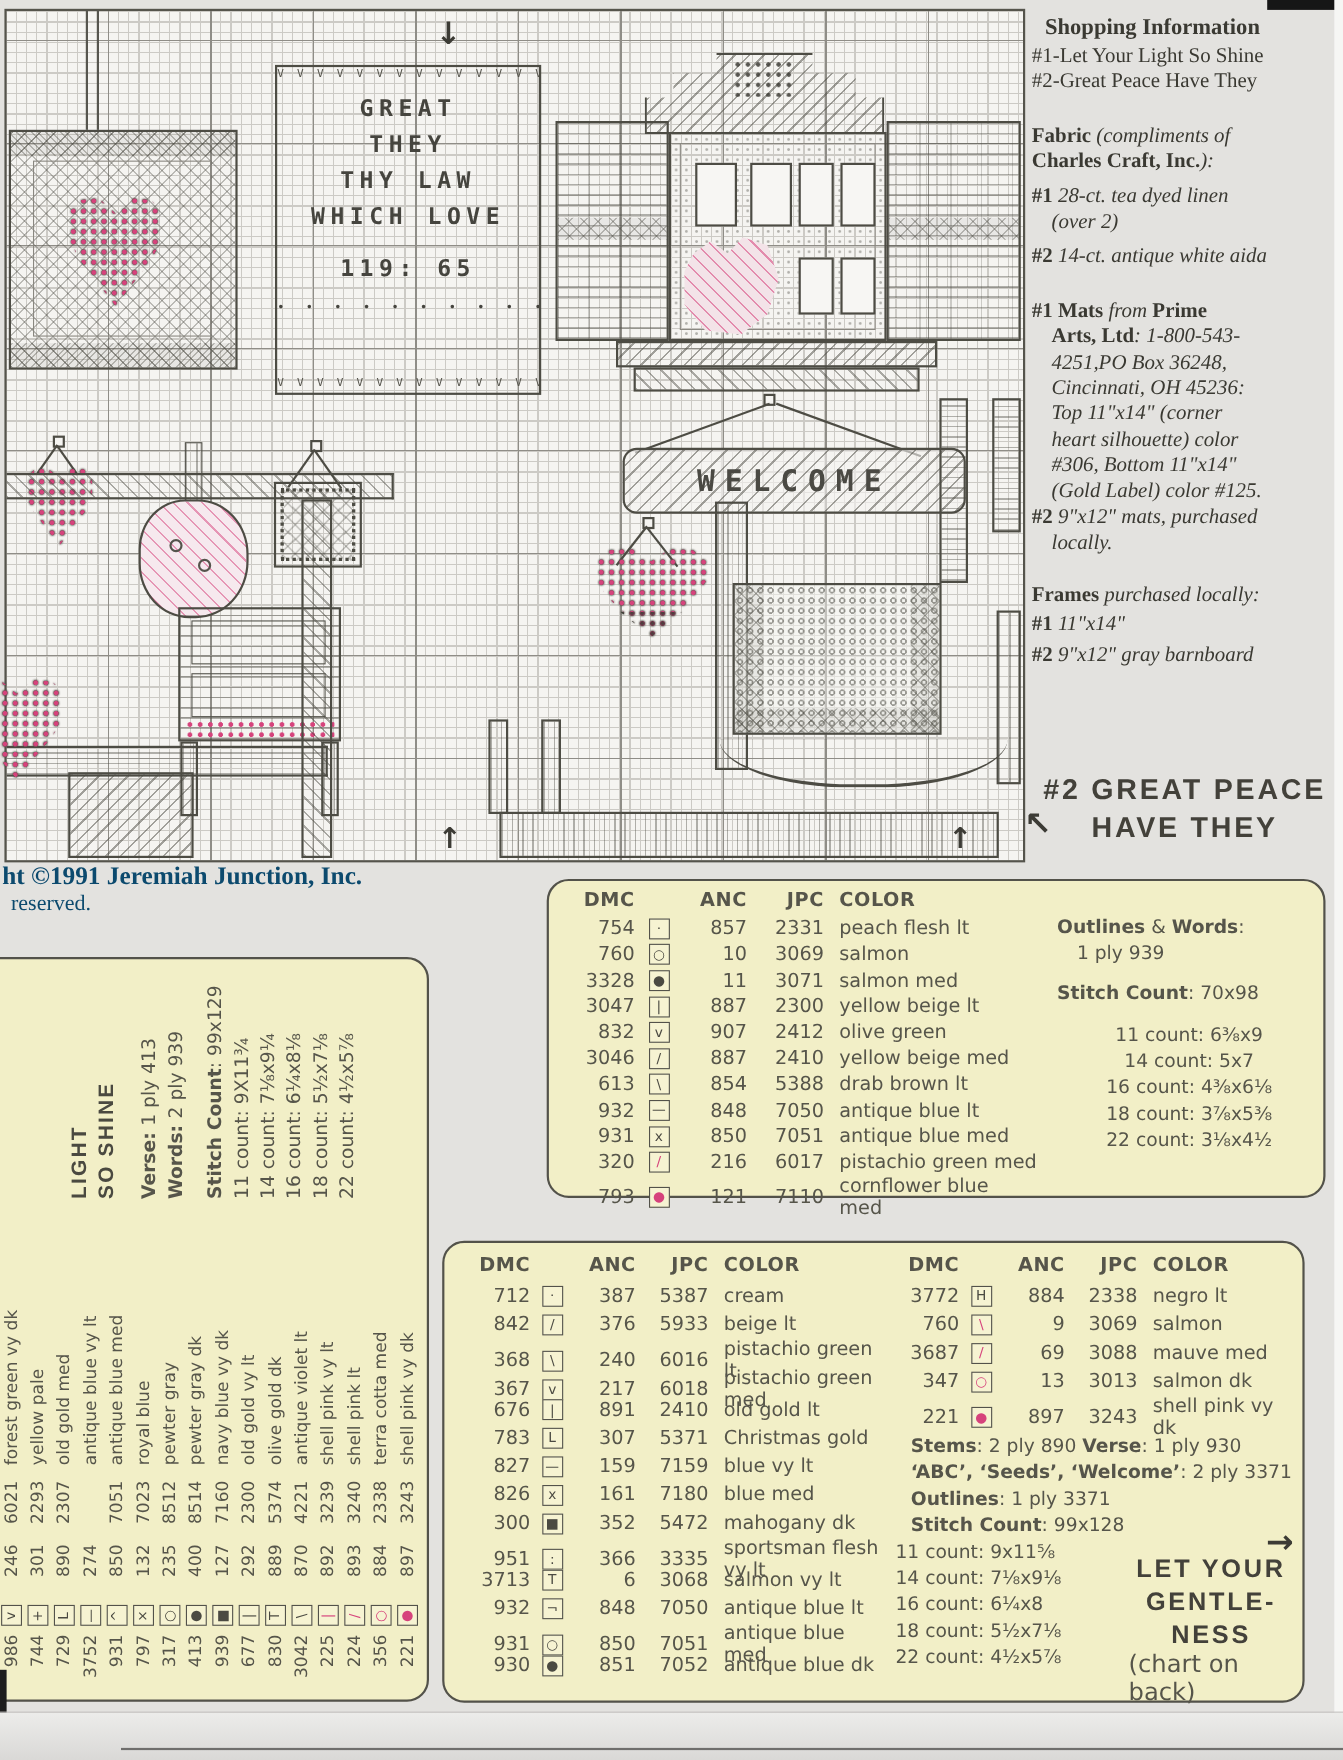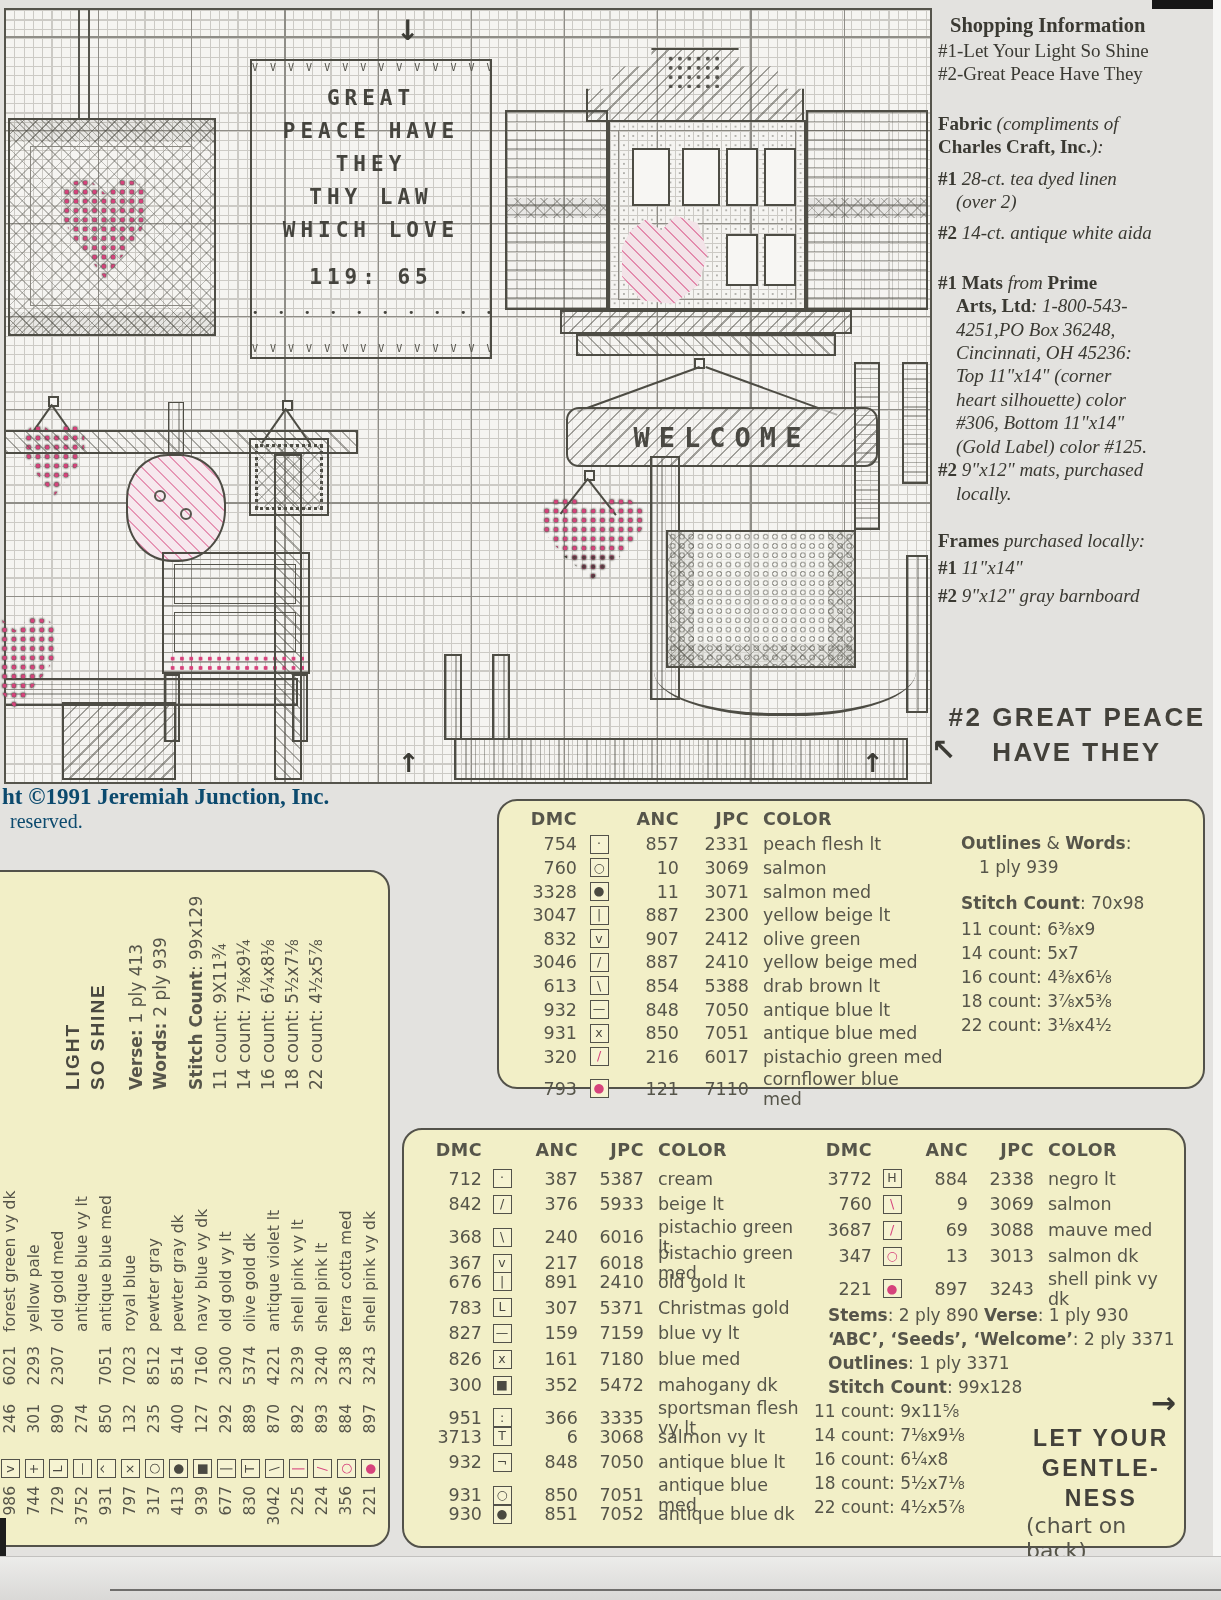--- a/index.html
+++ b/index.html
@@ -95,21 +95,20 @@
     <div class="mo-n tx-orings" style="left:20px;top:26px;width:162px;height:160px;border:1.5px solid #8a8881;background-size:9.3px 9.3px;background-image:none;"></div>
     <div class="heartwrap" style="left:52px;top:58px;width:86px;height:100px;">
       <div class="heart tx-pinkdots"></div>
     </div>
   </div>
 
   <div class="verse">
     <div class="vborder">V V V V V V V V V V V V V V V V V V V V V V V</div>
     <div class="vlines">
       <div>GREAT</div>
-      <div>PEACE HAVE</div>
       <div>THEY</div>
       <div>THY LAW</div>
       <div>WHICH LOVE</div>
       <div class="vgap"></div>
       <div>119: 65</div>
     </div>
     <div class="vdots">• • • • • • • • • • • •</div>
     <div class="vborder" style="position:absolute;left:0;bottom:2px;width:100%;">V V V V V V V V V V V V V V V V V V V V V V V</div>
   </div>
 
@@ -348,21 +347,21 @@
           </div>
         </div>
     </div>
     <div class="kinfo" style="width:240px;padding-left:18px;padding-top:22px;">
       <div>
           <div class="ln"><span class="b">Outlines</span><span> &amp; </span><span class="b">Words</span><span>:</span></div>
           <div class="ln ind"><span>1 ply 939</span></div>
           <div style="height: 12px;"></div>
           <div class="ln"><span class="b">Stitch Count</span><span>: 70x98</span></div>
         </div>
-      <div class="counts" style="margin-top:2px;">
+      <div class="counts" style="margin-top:14px;text-align:center;">
           <div class="ln">11 count: 6⅜x9</div>
           <div class="ln">14 count: 5x7</div>
           <div class="ln">16 count: 4⅜x6⅛</div>
           <div class="ln">18 count: 3⅞x5⅜</div>
           <div class="ln">22 count: 3⅛x4½</div>
         </div>
     </div>
   </div>
 </div>
 
@@ -669,21 +668,21 @@
       <div style="display:flex;">
         <div class="counts" style="padding-left:4px;width:212px;">
             <div class="ln">11 count: 9x11⅝</div>
             <div class="ln">14 count: 7⅛x9⅛</div>
             <div class="ln">16 count: 6¼x8</div>
             <div class="ln">18 count: 5½x7⅛</div>
             <div class="ln">22 count: 4½x5⅞</div>
           </div>
         <div style="width:150px;position:relative;">
           <span class="arrow" style="right:0px;top:-14px;font-size:30px;position:absolute;">→</span>
-          <div class="nextchart" style="margin-top:24px;text-align:center;">
+          <div class="nextchart" style="margin-top:12px;text-align:center;">
             <div>LET YOUR</div>
             <div>GENTLE-</div>
             <div>NESS</div>
           </div>
           <div style="font-size:22px;text-align:left;margin-top:0;">(chart on back)</div>
         </div>
       </div>
     </div>
   </div>
 </div>

